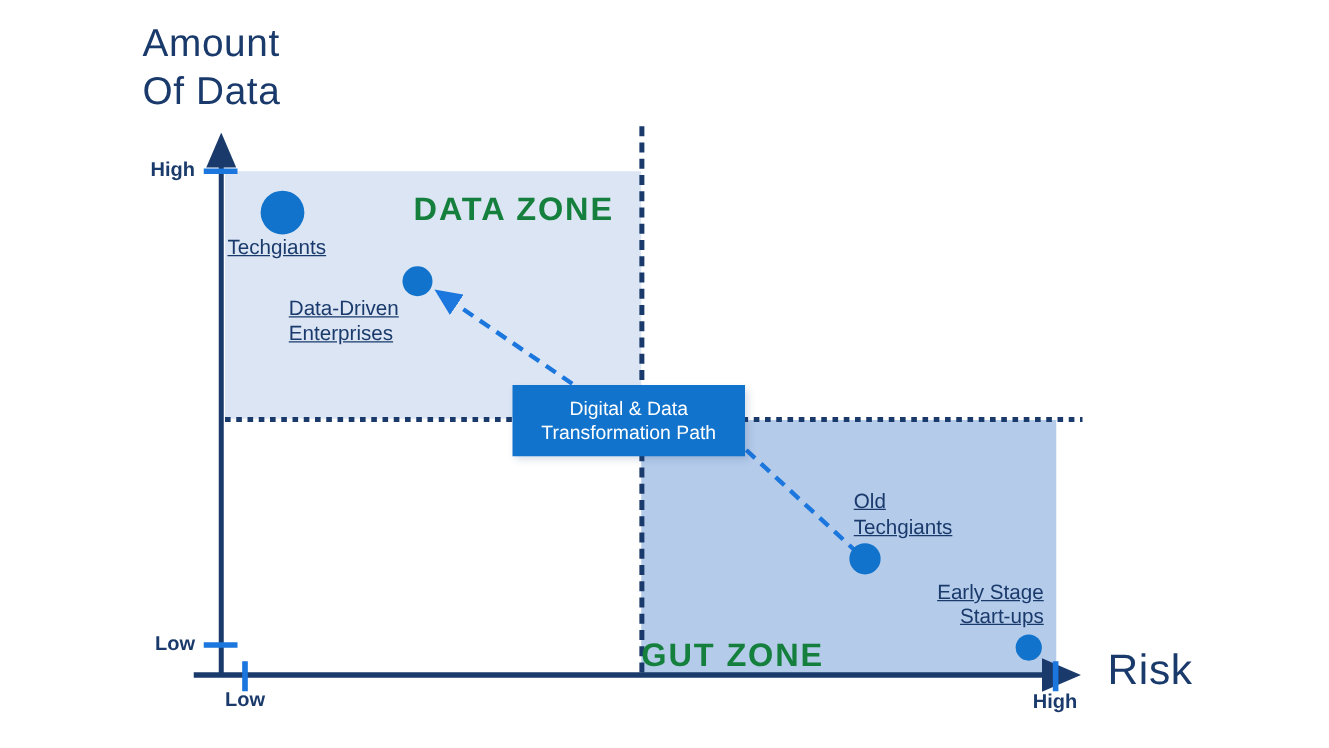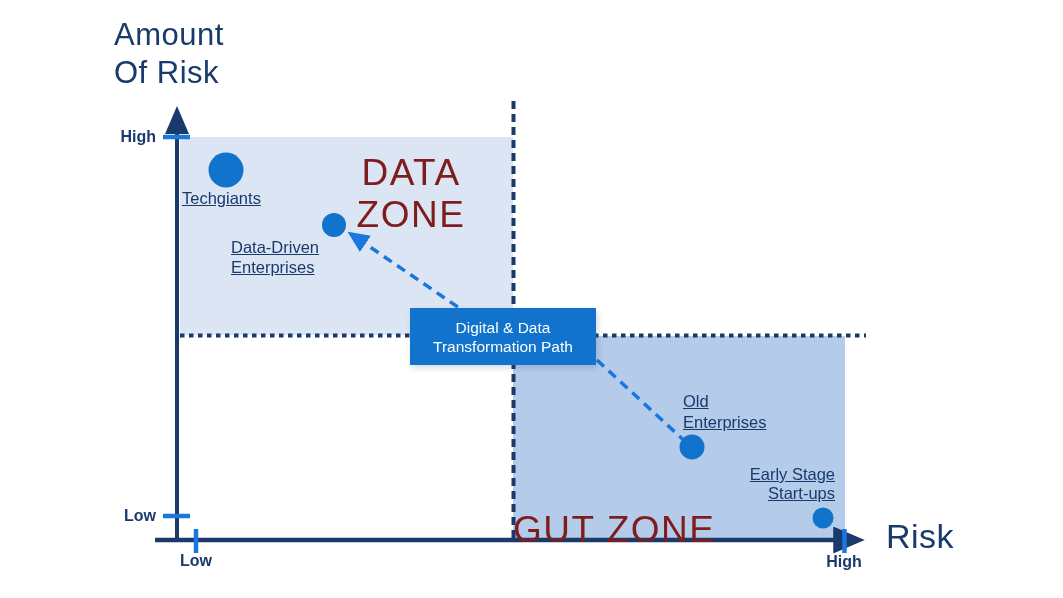--- a/index.html
+++ b/index.html
@@ -22,21 +22,21 @@
   .risk-title {
     left: 886px; top: 517px;
     font-size: 34px; font-weight: 500; letter-spacing: 0.5px;
   }
   .tick-lbl { font-size: 16px; font-weight: bold; }
   .tick-y-high { left: 90px; top: 128px; width: 66px; text-align: right; }
   .tick-y-low  { left: 90px; top: 507px; width: 66px; text-align: right; }
   .tick-x-low  { left: 166px; top: 552px; width: 60px; text-align: center; }
   .tick-x-high { left: 814px; top: 553px; width: 60px; text-align: center; }
   .zone-lbl {
-    color: #7f1d1d; font-size: 37px; font-weight: 400; letter-spacing: 1.5px;
+    color: #15803d; font-size: 26px; font-weight: 700; letter-spacing: 1.5px;
   }
   .zone-data-lbl { left: 313px; top: 152px; width: 196px; text-align: center; }
   .zone-gut-lbl  { left: 513px; top: 491px; margin-top: 18px; }
   .pt-lbl { font-size: 16.5px; line-height: 19.5px; text-decoration: underline; }
   .pt-techgiants { left: 182px; top: 189px; }
   .pt-datadriven { left: 231px; top: 238px; width: 142px; }
   .pt-old        { left: 683px; top: 391px; line-height: 21px; }
   .pt-early      { left: 703px; top: 465px; width: 132px; text-align: right; line-height: 18.5px; }
   .path-box {
     position: absolute;
@@ -80,35 +80,35 @@
     <line x1="196" y1="529" x2="196" y2="553" stroke="#1b76dd" stroke-width="4.5"></line>
     <line x1="844.5" y1="529" x2="844.5" y2="553" stroke="#1b76dd" stroke-width="4.5"></line>
 
     <circle cx="226" cy="170" r="17.5" fill="#1173cb"></circle>
     <circle cx="334" cy="225" r="12" fill="#1173cb"></circle>
     <circle cx="692" cy="447" r="12.5" fill="#1173cb"></circle>
     <circle cx="823" cy="518" r="10.5" fill="#1173cb"></circle>
   </svg>
 
   <div class="lbl axis-title pre">Amount
-Of Risk</div>
+Of Data</div>
   <div class="lbl risk-title">Risk</div>
 
   <div class="lbl tick-lbl tick-y-high">High</div>
   <div class="lbl tick-lbl tick-y-low">Low</div>
   <div class="lbl tick-lbl tick-x-low">Low</div>
   <div class="lbl tick-lbl tick-x-high">High</div>
 
   <div class="lbl zone-lbl zone-data-lbl">DATA ZONE</div>
   <div class="lbl zone-lbl zone-gut-lbl">GUT ZONE</div>
 
   <div class="lbl pt-lbl pt-techgiants">Techgiants</div>
   <div class="lbl pt-lbl pt-datadriven pre">Data-Driven
 Enterprises</div>
   <div class="lbl pt-lbl pt-old pre">Old
-Enterprises</div>
+Techgiants</div>
   <div class="lbl pt-lbl pt-early pre">Early Stage
 Start-ups</div>
 
   <div class="path-box pre">Digital &amp; Data
 Transformation Path</div>
 
 </div>
 
 </body></html>

